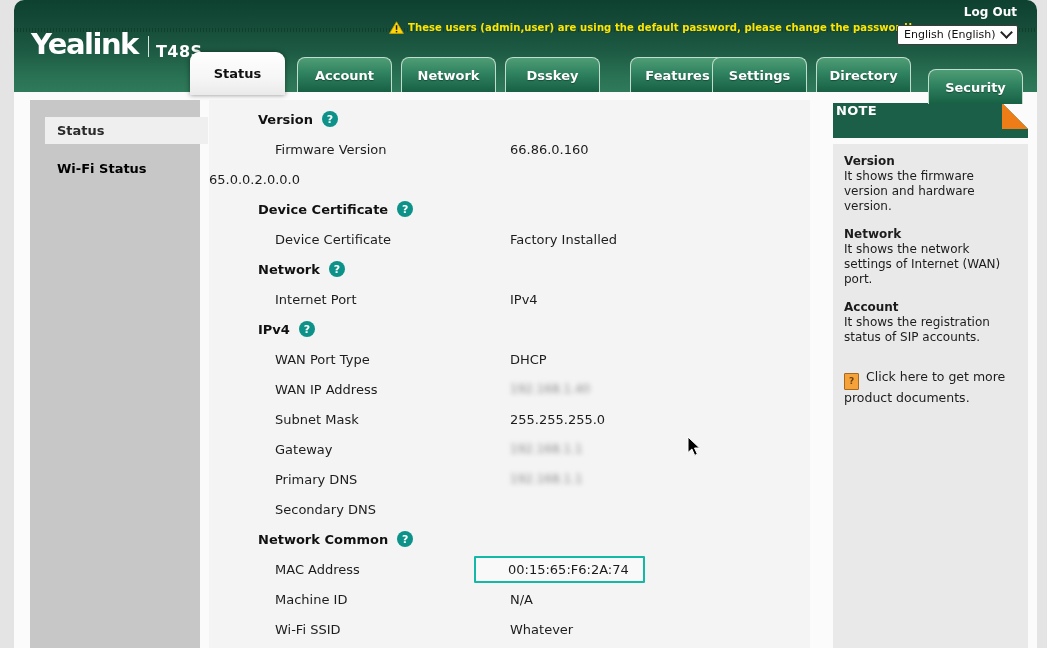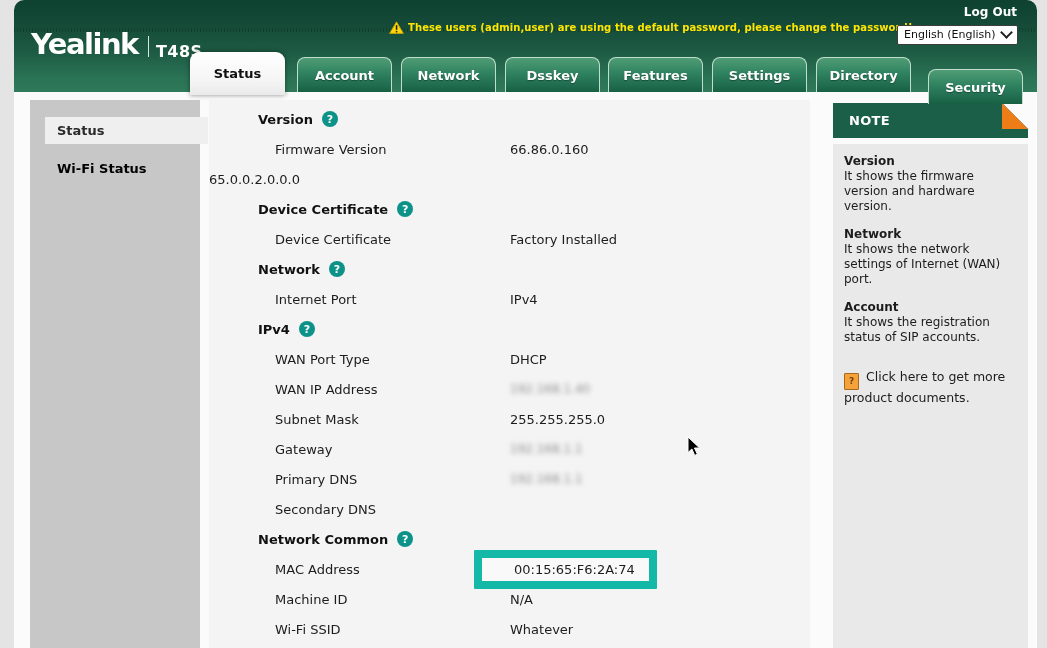--- a/index.html
+++ b/index.html
@@ -56,26 +56,26 @@
     padding-top:4px;box-sizing:border-box;overflow:hidden;}
   .sec-h{height:30px;display:flex;align-items:center;padding-left:49px;gap:9px;
     font-size:13px;font-weight:bold;color:#111;}
   .help{width:16px;height:16px;border-radius:50%;background:#0d9289;color:#fff;
     font-size:11px;font-weight:bold;display:flex;align-items:center;justify-content:center;
     cursor:pointer;flex:0 0 auto;}
   .row{height:30px;display:flex;align-items:center;font-size:13px;color:#1c1c1c;}
   .row .lbl{margin-left:66px;width:235px;flex:0 0 auto;}
   .row .val{white-space:nowrap;}
   .val.blurred{filter:blur(2.5px);color:#8f8f8f;font-size:12px;}
-  .val.boxed{border:8px solid #14b8a6;background:#f9f9f9;border-radius:1px;
+  .val.boxed{border:2px solid #14b8a6;background:#f9f9f9;border-radius:1px;
     padding:3px 14px 3px 32px;margin-left:-36px;line-height:17px;}
 
   
   #noteHeader{left:833px;top:103px;width:195px;height:35px;background:#1b5f49;color:#fff;
-    display:flex;align-items:center;padding-left:16px;box-sizing:border-box;
+    display:flex;align-items:flex-start;padding-left:3px;box-sizing:border-box;
     font-weight:bold;font-size:13px;letter-spacing:.3px;}
   #noteFold{position:absolute;right:0;top:0;}
   #noteBody{left:833px;top:144px;width:195px;height:504px;background:#e9e9e9;
     padding:10px 11px;box-sizing:border-box;font-size:12px;color:#1c1c1c;}
   .note-entry{margin-bottom:13px;line-height:15px;}
   .note-entry .nh{font-weight:bold;}
   #docs{margin-top:24px;line-height:16px;font-size:12.5px;}
   .doc-icon{display:inline-flex;width:13px;height:15px;background:#f6a23b;border:1px solid #a8691c;
     color:#6e4310;font-size:9px;font-weight:bold;align-items:center;justify-content:center;
     margin-right:7px;vertical-align:-3px;border-radius:1px;cursor:pointer;}
@@ -110,21 +110,21 @@
   <span class="brand">Yealink</span>
   <span class="logo-sep"></span>
   <span class="model">T48S</span>
 </div>
 
 <div id="tabs">
     <div class="tab active" style="left: 190px;">Status</div>
     <div class="tab" style="left: 297px;">Account</div>
     <div class="tab" style="left: 401px;">Network</div>
     <div class="tab" style="left: 505px;">Dsskey</div>
-    <div class="tab" style="left: 608px;">Features</div>
+    <div class="tab" style="left: 630px;">Features</div>
     <div class="tab" style="left: 712px;">Settings</div>
     <div class="tab" style="left: 816px;">Directory</div>
     <div class="tab" style="left: 928px; margin-top: 12px;">Security</div>
   </div>
 
 <div id="sidebar" class="abs">
     <div class="side-item active" style="top: 17px;">Status</div>
     <div class="side-item linkblue" style="top: 55px;">Wi-Fi Status</div>
   </div>
 

